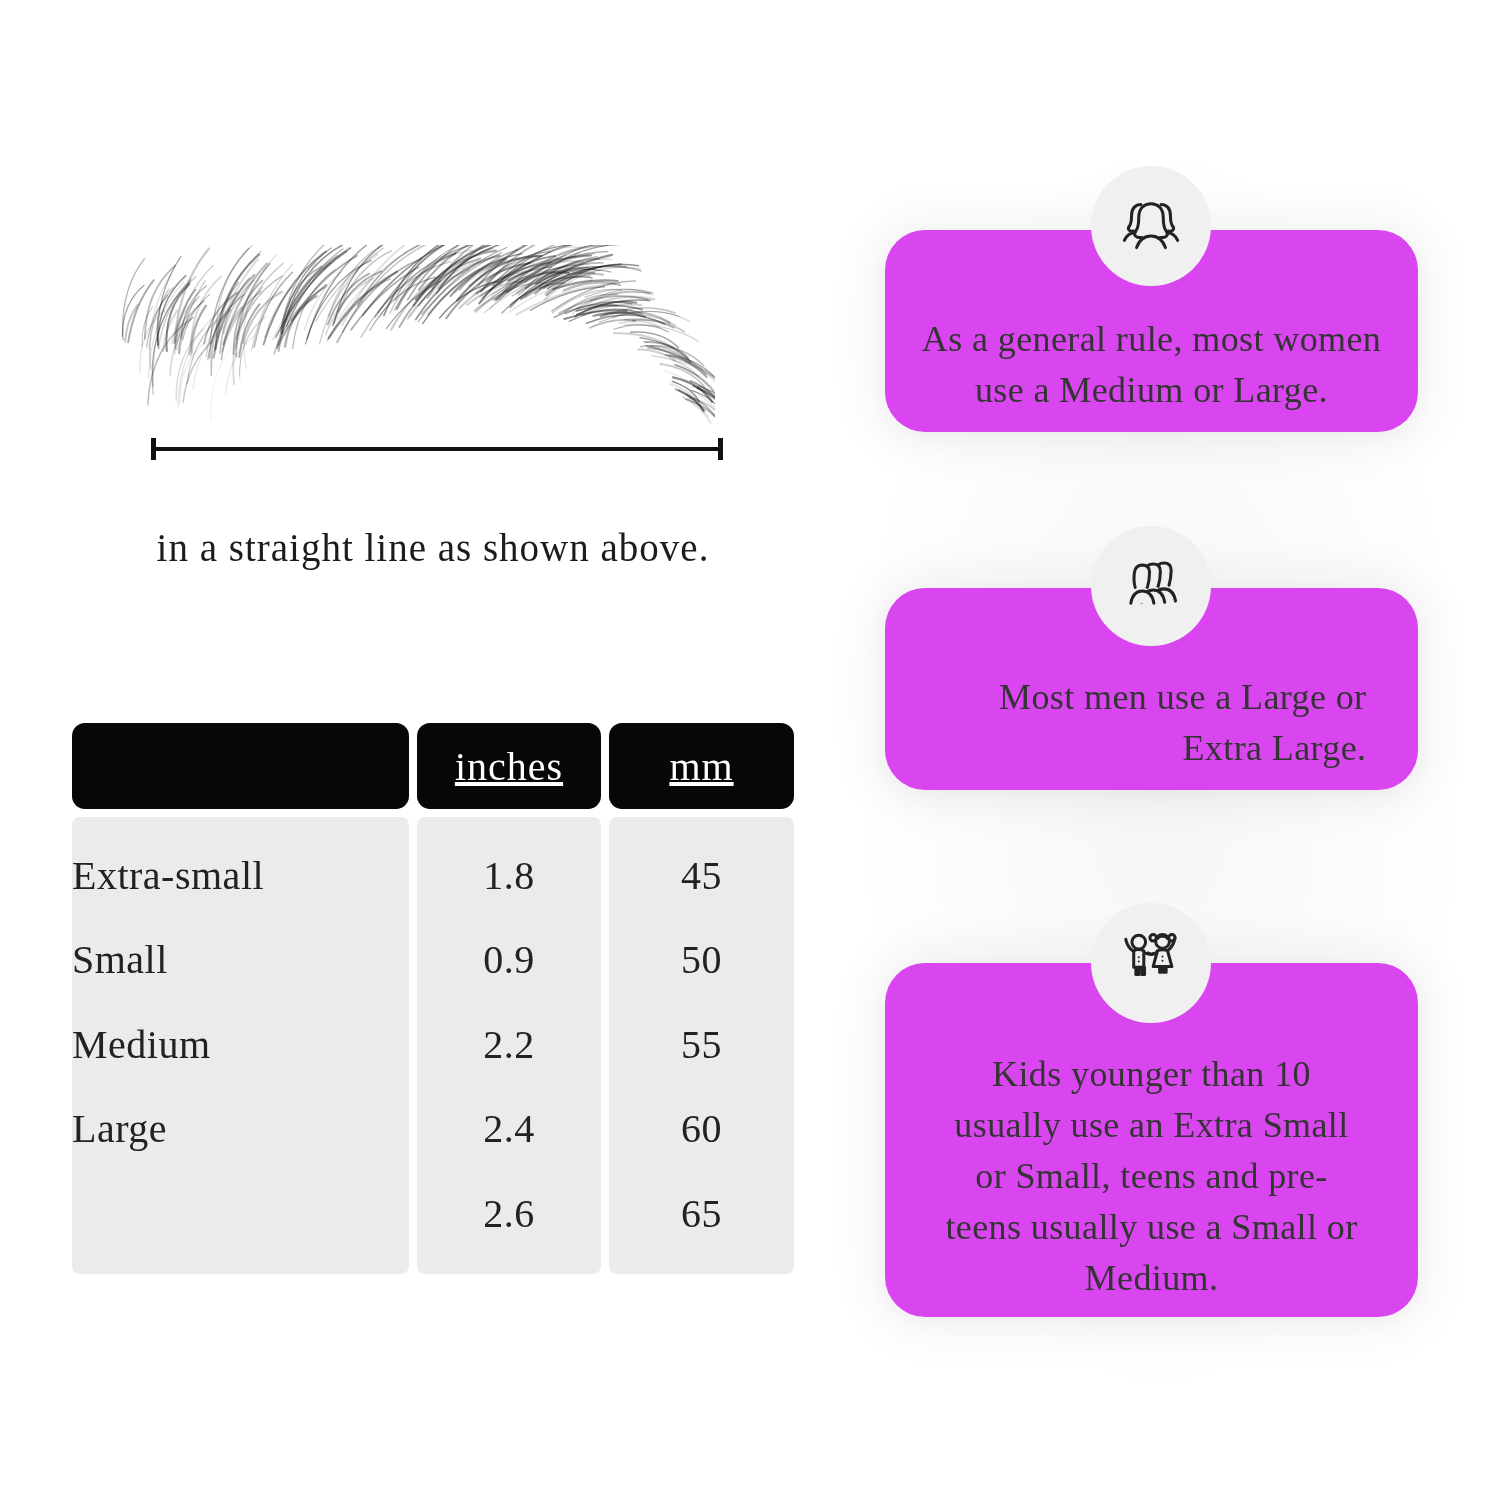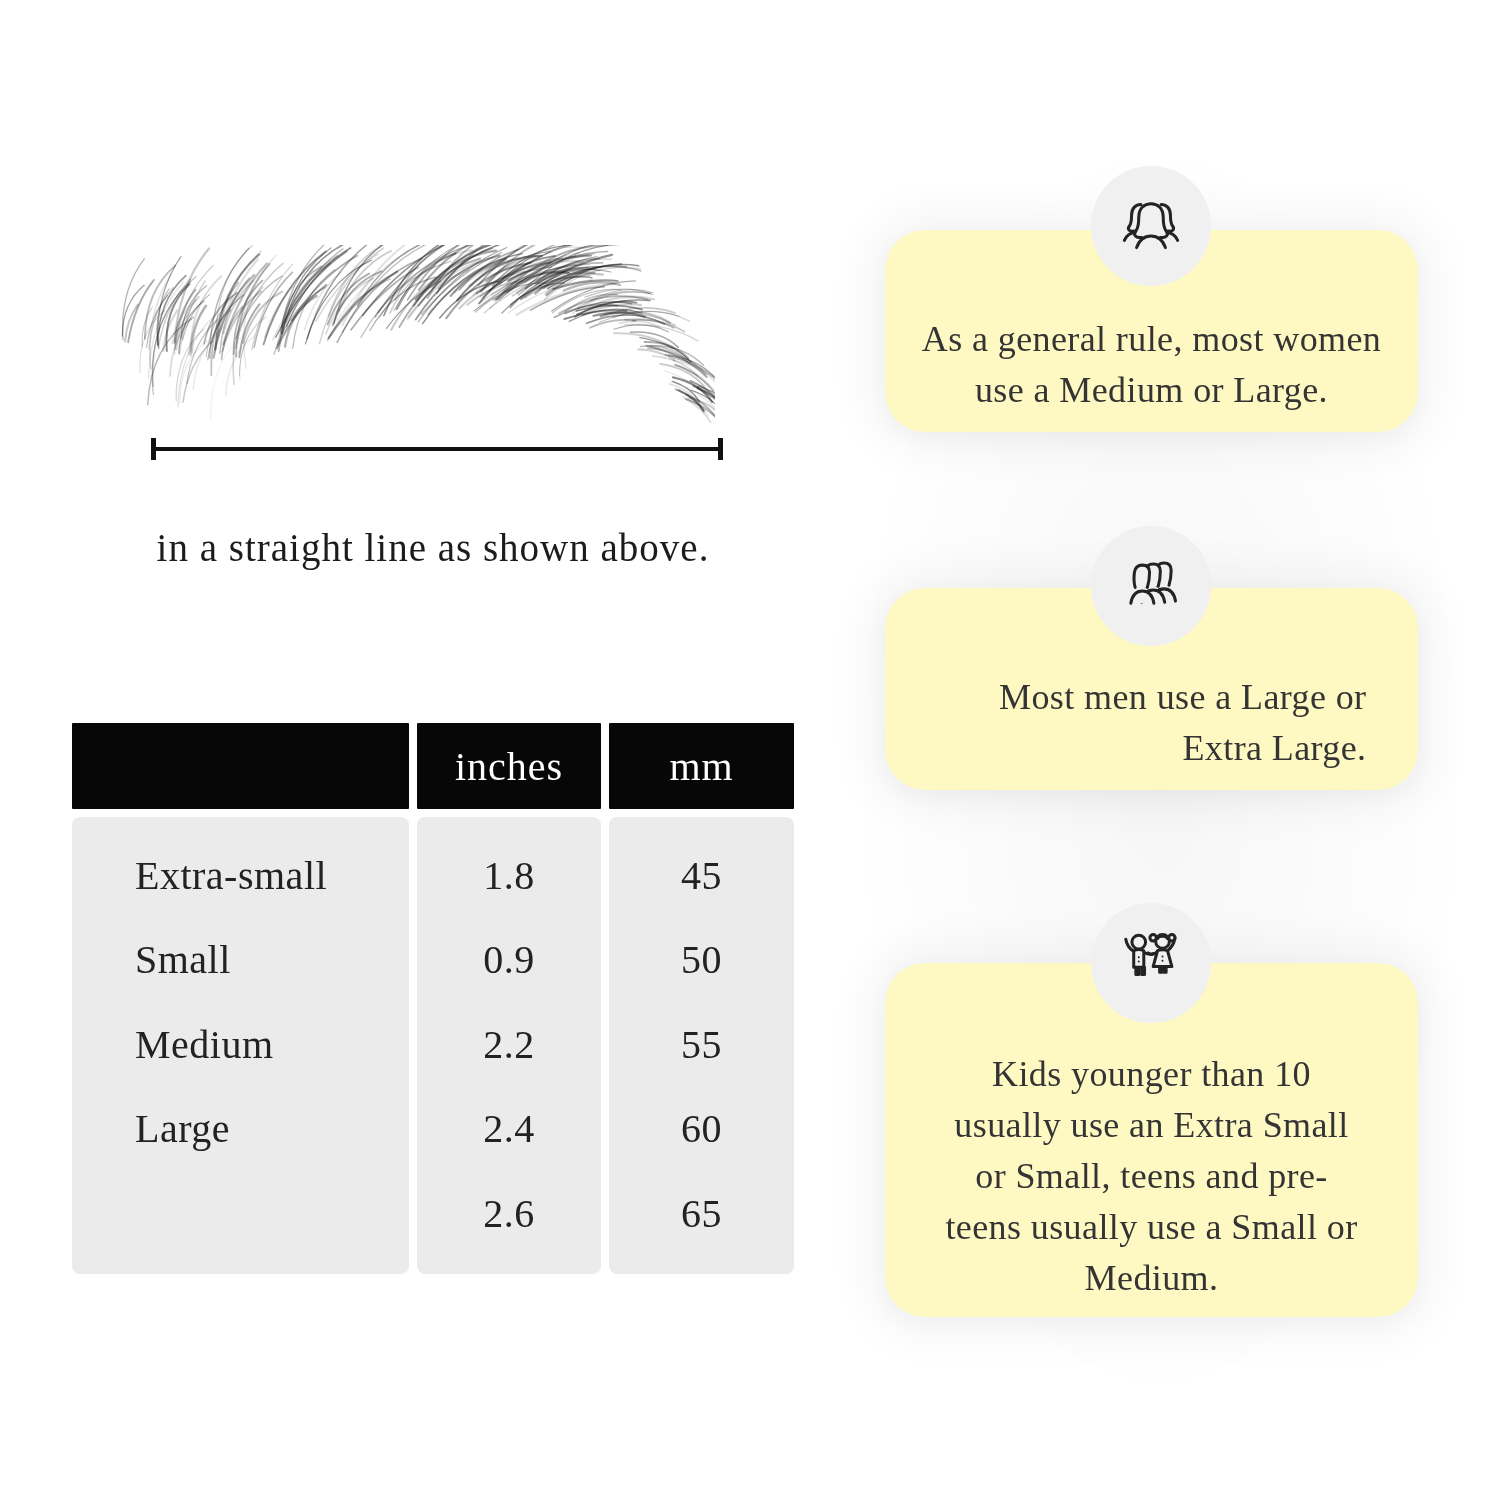--- a/index.html
+++ b/index.html
@@ -25,32 +25,32 @@
   
   .caption{
     position:absolute;left:70px;top:520px;width:726px;
     font-size:39px;line-height:55px;letter-spacing:1px;
     text-align:center;color:#1c1c1c;
   }
   
   .size-table{position:absolute;left:72px;top:723px;width:722px;}
   .thead,.tbody{display:grid;grid-template-columns:337px 184px 185px;column-gap:8px;}
   .th{
-    height:86px;background:#070707;border-radius:1px;color:#fff;
+    height:86px;background:#070707;border-radius:13px;color:#fff;
     display:flex;align-items:center;justify-content:center;
-    font-size:40px;letter-spacing:1px;
+    font-size:40px;letter-spacing:1px;text-decoration:underline;
   }
   .tbody{margin-top:8px;}
   .tcol{background:#ebebeb;border-radius:8px;height:457px;padding-top:16px;box-sizing:border-box;}
   .trow{height:84.5px;display:flex;align-items:center;font-size:40px;color:#222;letter-spacing:0.5px;}
-  .tcol.labels .trow{padding-left:63px;}
+  .tcol.labels .trow{}
   .tcol.nums .trow{justify-content:center;}
   
   .card{
-    position:absolute;left:885px;width:533px;background:#fef9c3;border-radius:40px;
+    position:absolute;left:885px;width:533px;background:#d946ef;border-radius:40px;
     box-shadow:0 0 45px 18px rgba(0,0,0,0.045), 0 6px 22px rgba(0,0,0,0.03);
   }
   #card-women{top:230px;height:202px;}
   #card-men{top:588px;height:202px;}
   #card-kids{top:963px;height:354px;}
   .card-text{
     margin:0 auto;text-align:center;font-size:36px;line-height:51px;
     color:#343434;letter-spacing:0.4px;
   }
   #card-women .card-text{padding-top:84px;max-width:505px;}

